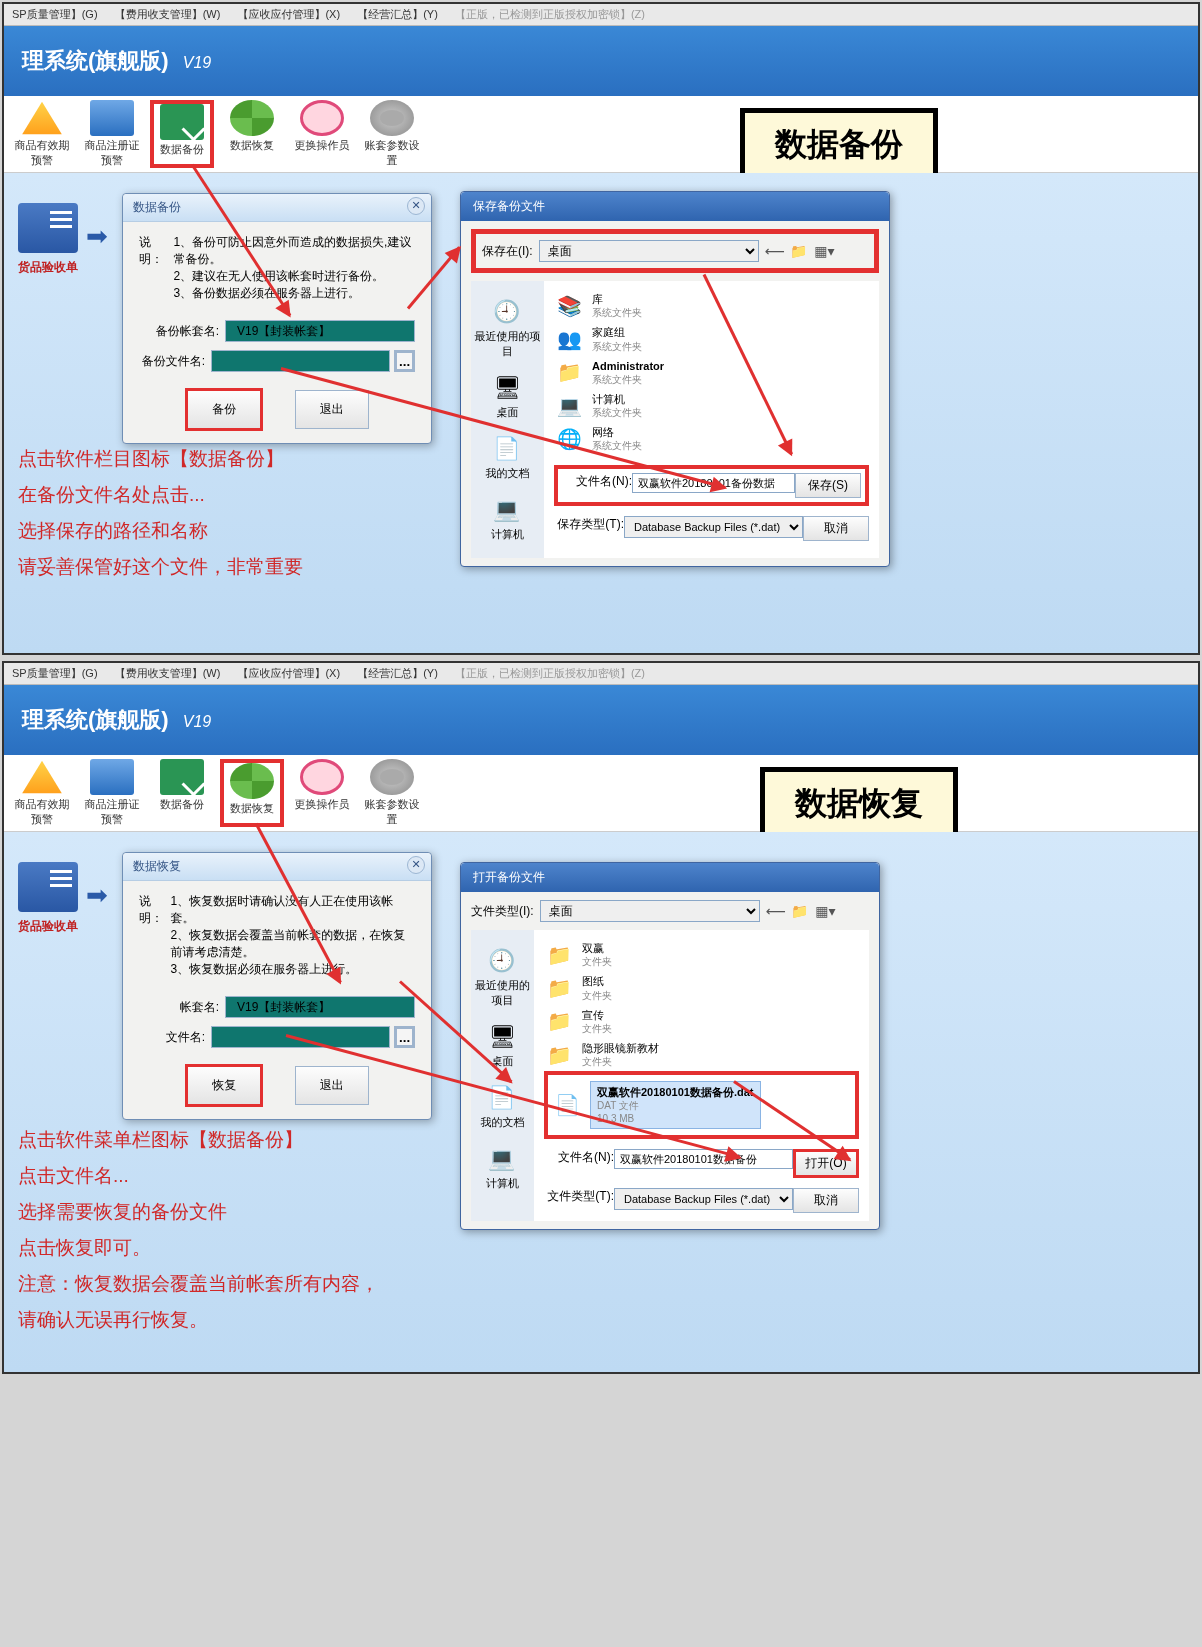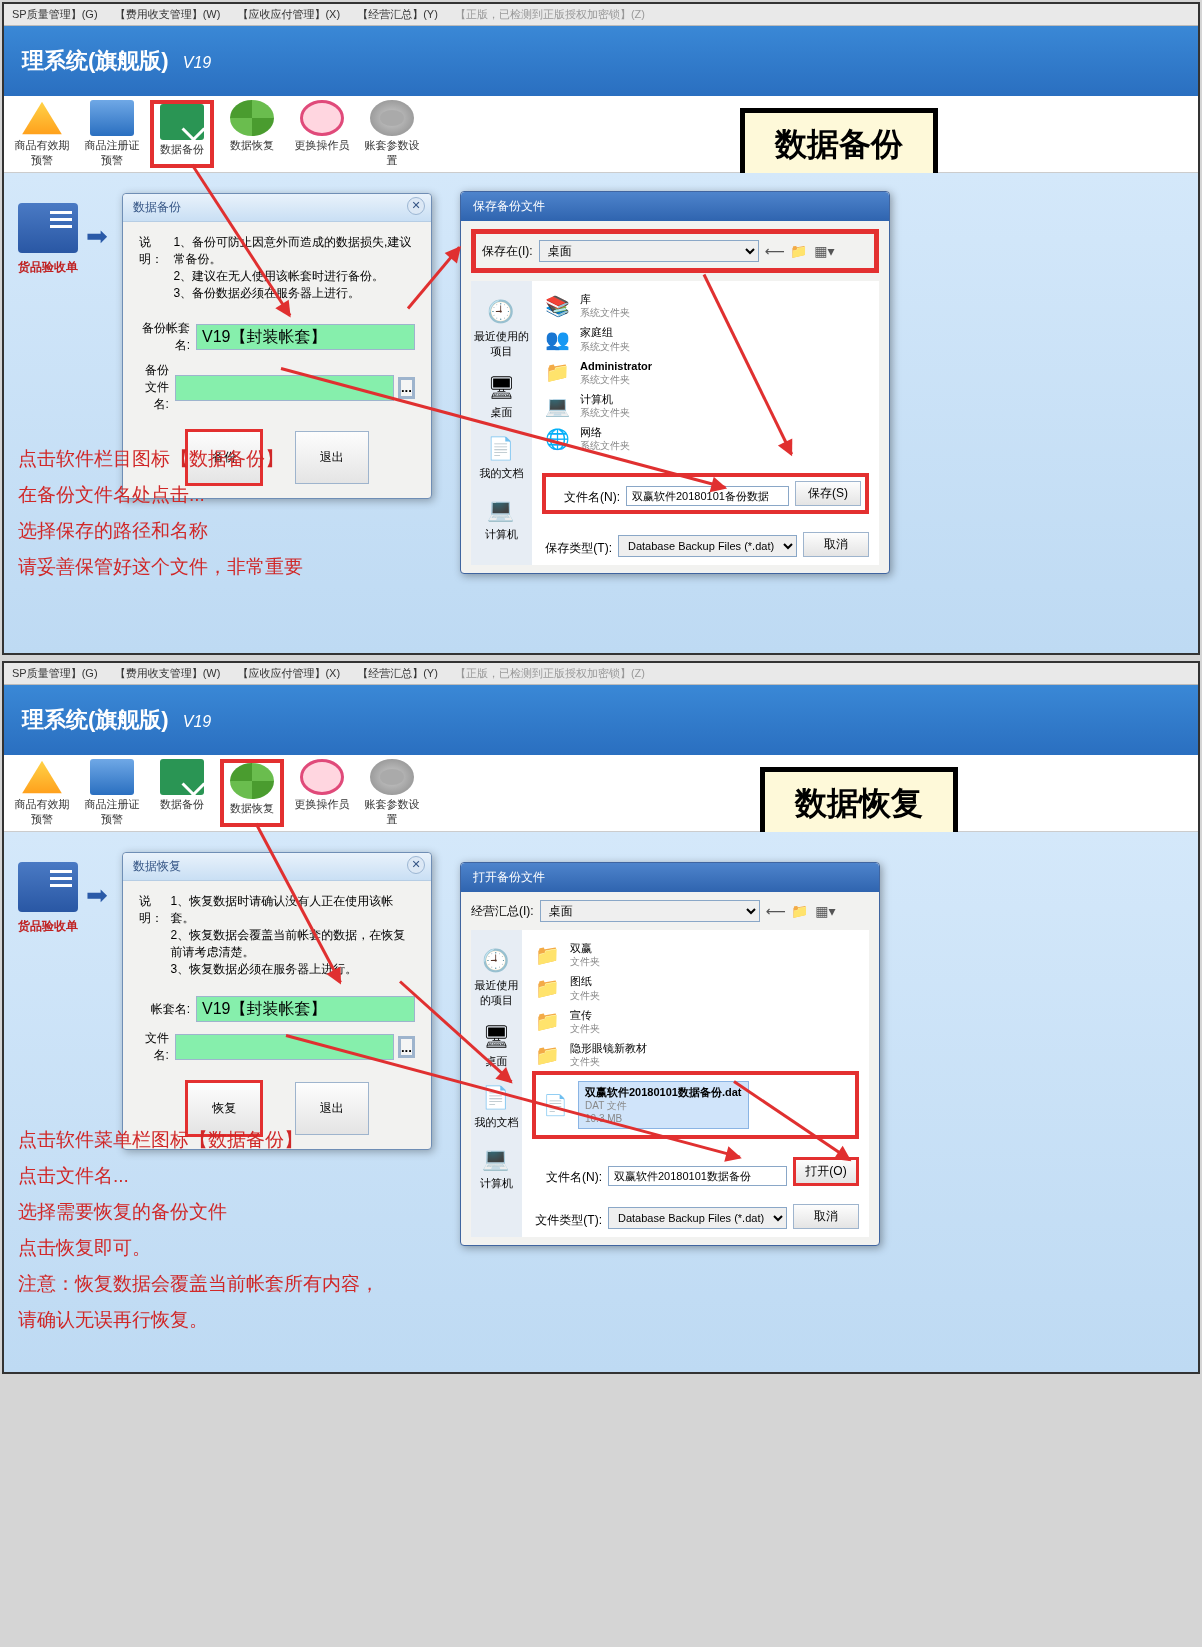--- a/index.html
+++ b/index.html
@@ -17,40 +17,40 @@
 .sideicon{position:absolute;left:14px;top:30px;text-align:center;font-size:12px;color:#c02020;font-weight:bold}
 .sideicon .book{width:60px;height:50px;background:linear-gradient(#4a7ac4,#2957a4);border-radius:4px;margin-bottom:6px;position:relative}
 .sideicon .book::after{content:'';position:absolute;right:6px;top:8px;width:22px;height:3px;background:#fff;box-shadow:0 7px 0 #fff,0 14px 0 #fff}
 .arrow{position:absolute;left:82px;top:48px;font-size:26px;color:#2a5aa8}
 .dlg{position:absolute;background:#f2f2f0;border:1px solid #6f8eb5;border-radius:4px;box-shadow:2px 2px 8px rgba(0,0,0,.3);font-size:12px}
 .dlg .titlebar{background:linear-gradient(#e9f2fb,#c9dff4);padding:5px 10px;font-size:12px;color:#355585;border-bottom:1px solid #b6cde4;position:relative;border-radius:4px 4px 0 0}
 .dlg .closex{position:absolute;right:6px;top:3px;width:18px;height:18px;background:#dce8f5;border:1px solid #9cb6d3;border-radius:50%;text-align:center;line-height:15px;font-size:11px;cursor:pointer}
 .dlg .body{padding:12px 16px}
 .formrow{display:flex;align-items:center;margin:8px 0}
 .formrow label{width:80px;text-align:right;margin-right:6px}
-.formrow input[type=text]{flex:1;border:1px solid #9eb4cd;padding:3px 5px;font-size:16px;background:#86efac}
+.formrow input[type=text]{flex:1;border:1px solid #9eb4cd;padding:3px 11px;font-size:12px;background:#0f766e}
 .dotbtn{width:24px;height:22px;border:1px solid #9eb4cd;background:#f5f5f5;cursor:pointer;font-weight:bold;margin-left:4px}
 .btnrow{text-align:center;margin-top:16px}
-.actbtn{display:inline-block;padding:17px 24px;background:linear-gradient(#fdfdfd,#e4e4e4);border:1px solid #9eb4cd;margin:0 14px;cursor:pointer;font-size:12px}
+.actbtn{display:inline-block;padding:10px 24px;background:linear-gradient(#fdfdfd,#e4e4e4);border:1px solid #9eb4cd;margin:0 14px;cursor:pointer;font-size:12px}
 .savedlg{position:absolute;background:#f2f2f0;border:1px solid #4065a0;border-radius:4px;box-shadow:2px 2px 8px rgba(0,0,0,.35);font-size:12px}
 .savedlg .blbar{background:linear-gradient(#4e84cc,#2f64af);color:#fff;padding:6px 12px;font-size:12px;border-radius:4px 4px 0 0}
 .savedlg .inner{display:flex}
 .leftnav{width:76px;background:#e7edf4;padding:6px 2px;text-align:center;font-size:11px}
 .leftnav .nitem{margin:6px 0;padding:4px 0;cursor:pointer}
 .leftnav .nico{width:36px;height:30px;margin:0 auto 2px;font-size:22px;display:flex;align-items:center;justify-content:center}
 .rightpane{flex:1;background:#fff;padding:8px 10px}
 .toprow{display:flex;align-items:center;gap:6px;margin-bottom:8px}
 .toprow label{font-size:12px}
 .toprow select{flex:1;border:1px solid #8aa7c7;padding:2px 4px;font-size:12px;max-width:220px}
 .filist{min-height:150px}
 .filist .fi{display:flex;align-items:center;padding:3px 2px;gap:8px}
 .filist .fico{width:28px;height:26px;font-size:20px;display:flex;align-items:center;justify-content:center;color:#e6b84a}
 .filist .ftxt{font-size:11px;line-height:1.3}
 .filist .ftxt .sub{color:#888;font-size:10px}
-.botrow{display:flex;align-items:flex-end;gap:6px;margin-top:18px}
+.botrow{display:flex;align-items:flex-start;margin-top:10px}
 .botrow label{width:70px;text-align:right;font-size:12px}
 .botrow input,.botrow select{flex:1;border:1px solid #8aa7c7;padding:3px 5px;font-size:11px}
 .botrow .wbtn{width:66px;padding:3px 0;background:linear-gradient(#fdfdfd,#e4e4e4);border:1px solid #9eb4cd;cursor:pointer;font-size:12px}
 .bigbox{position:absolute;border:5px solid #000;background:#fef9d9;padding:10px 30px;font-size:32px;font-weight:bold}
 .redtext{color:#d02828;font-size:19px;line-height:1.9;margin-top:20px}
 .redline{position:absolute;background:#e03030;height:3px;transform-origin:left center;z-index:5}
 .redline::after{content:'';position:absolute;right:-2px;top:-6px;border-left:16px solid #e03030;border-top:8px solid transparent;border-bottom:8px solid transparent}
 .selectedfile{background:#d0e4fa;border:1px solid #8ab4e4;padding:3px 6px}
 .tbico1{background:linear-gradient(#ffd54a,#ff9e1a);clip-path:polygon(50% 5%,95% 95%,5% 95%)}
 .tbico2{background:linear-gradient(#6fa8e6,#2a6fc0);border-radius:3px}
@@ -275,21 +275,21 @@
 <span class="actbtn redbox" style="border:3px solid #e33030">恢复</span>
 <span class="actbtn">退出</span>
 </div>
 </div>
 </div>
 
 <div class="savedlg" style="left:456px;top:30px;width:420px">
 <div class="blbar"><span>打开备份文件</span></div>
 <div style="padding:8px 10px">
 <div class="toprow">
-<label>经营汇总(I):</label>
+<label>文件类型(I):</label>
 <select><option>桌面</option></select>
 <span class="tbiconav">⟵</span>
 <span class="tbiconav">📁</span>
 <span class="tbiconav">▦▾</span>
 </div>
 <div class="inner" style="margin-top:6px">
 <div class="leftnav">
 <div class="nitem"><div class="nico">🕘</div><span>最近使用的项目</span></div>
 <div class="nitem"><div class="nico">🖥</div><span>桌面</span></div>
 <div class="nitem"><div class="nico">📄</div><span>我的文档</span></div>

